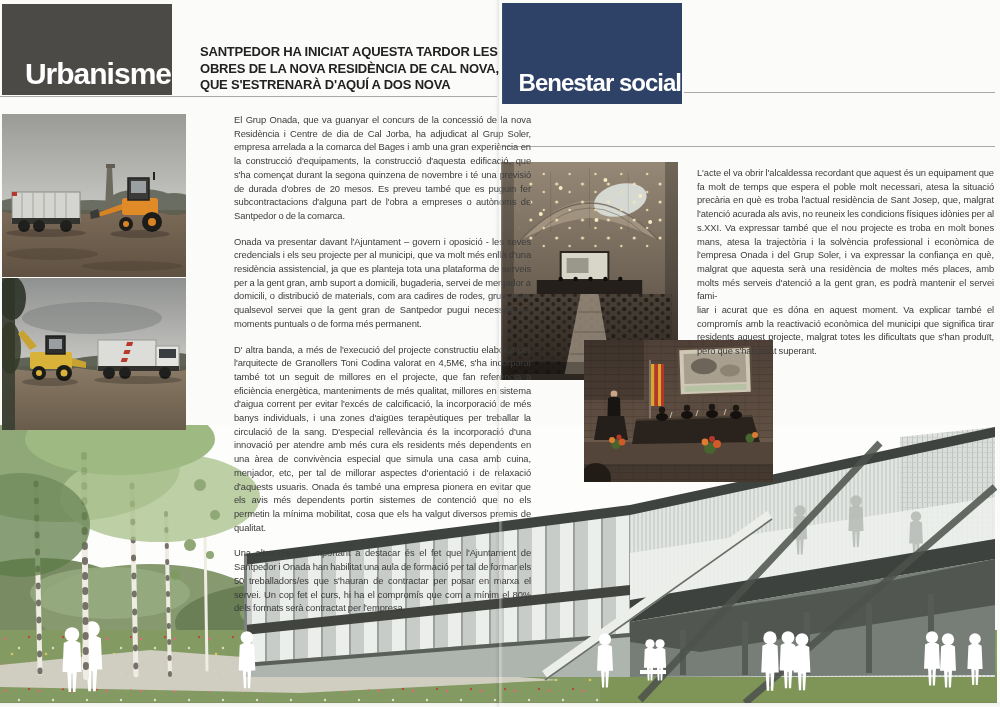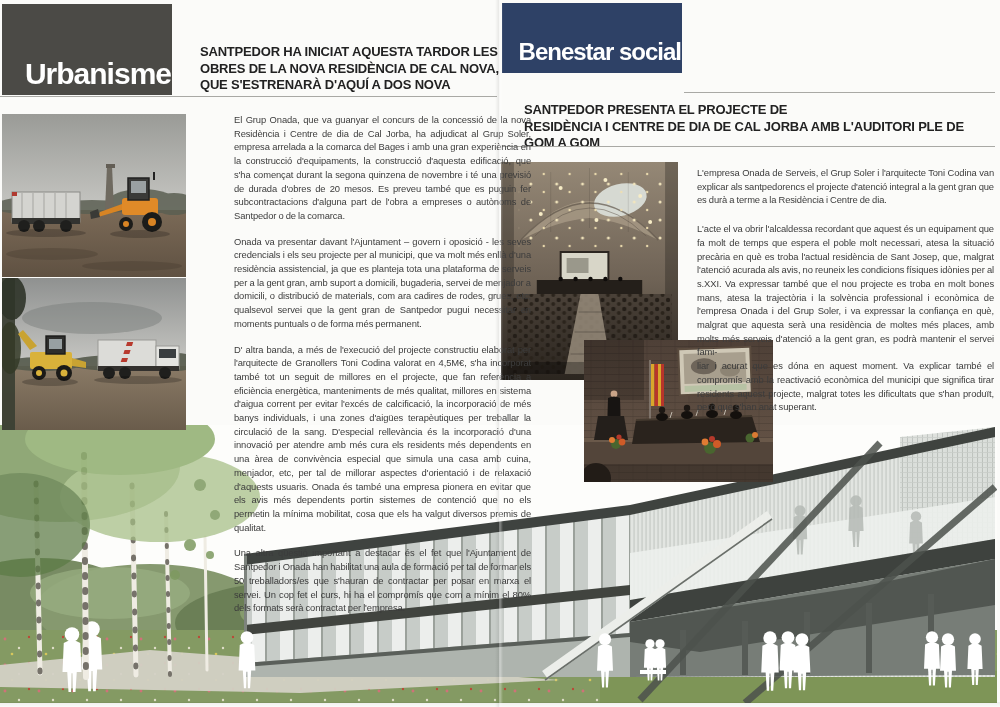--- a/index.html
+++ b/index.html
@@ -1,21 +1,21 @@
 <!DOCTYPE html>
 <html><head>
 <meta charset="utf-8">
 <style>
   html,body{margin:0;padding:0;background:#e8e8e6;}
   .page{position:relative;width:1000px;height:707px;background:#fbfbf9;overflow:hidden;
         font-family:"Liberation Sans",sans-serif;}
   .abs{position:absolute;}
   
   .box-gray{left:2px;top:4px;width:170px;height:91px;background:#4b4a46;z-index:5;}
-  .box-navy{left:502px;top:3px;width:180px;height:70px;background:#2e4166;z-index:5;}
+  .box-navy{left:502px;top:3px;width:180px;height:101px;background:#2e4166;z-index:5;}
   .sec-label{position:absolute;right:1px;color:#fff;font-weight:bold;letter-spacing:-1px;white-space:nowrap;}
   .sec-label.urb{bottom:4px;font-size:30px;}
   .sec-label.ben{bottom:7px;font-size:24px;}
   
   .headline{z-index:5;color:#222;font-weight:bold;font-size:13px;line-height:16.5px;letter-spacing:-0.2px;}
   .hl-left{left:200px;top:44px;width:300px;}
   .hl-right{left:524px;top:102px;width:440px;}
   
   .rule{height:1px;background:#a9a9a5;z-index:5;}
   .rule-l{left:0;top:96px;width:497px;}
@@ -296,24 +296,20 @@
     <p>D' altra banda, a més de l'execució del projecte constructiu elaborat per l'arquitecte de Granollers Toni Codina valorat en 4,5M€, s'ha incorporat també tot un seguit de millores en el projecte, que fan referència a eficiència energètica, manteniments de més qualitat, millores en sistema d'aigua corrent per evitar l'excés de calcificació, la incorporació de més banys individuals, i una zones d'aigües terapèutiques per treballar la circulació de la sang. D'especial rellevància és la incorporació d'una innovació per atendre amb més cura els residents més dependents en una àrea de convivència especial que simula una casa amb cuina, menjador, etc, per tal de millorar aspectes d'orientació i de relaxació d'aquests usuaris. Onada és també una empresa pionera en evitar que els avis més dependents portin sistemes de contenció que no els permetin la mínima mobilitat, cosa que els ha valgut diversos premis de qualitat.</p>
     <p>Una altra qüestió important a destacar és el fet que l'Ajuntament de Santpedor i Onada han habilitat una aula de formació per tal de formar els 50 treballadors/es que s'hauran de contractar per posar en marxa el servei. Un cop fet el curs, hi ha el compromís que com a mínim el 80% dels formats serà contractat per l'empresa.</p>
   </div>
 
   <div class="abs box-navy">
     <span class="sec-label ben">Benestar social</span>
   </div>
 
   <div class="abs rule rule-r1"></div>
 
-  <div class="abs headline hl-right">
-    <div>SANTPEDOR PRESENTA EL PROJECTE DE</div>
-    <div>RESIDÈNCIA I CENTRE DE DIA DE CAL JORBA AMB L'AUDITORI PLE DE GOM A GOM</div>
-  </div>
 
   <div class="abs rule rule-r2"></div>
 
   <div class="abs ph ph3">
     <svg viewBox="0 0 178 218" preserveAspectRatio="none">
       <defs>
         <linearGradient id="aud" x1="0" y1="0" x2="0" y2="1">
           <stop offset="0" stop-color="#958876"></stop>
             <stop offset="0.55" stop-color="#6e6255"></stop>
             <stop offset="1" stop-color="#3f372e"></stop>
@@ -444,21 +440,20 @@
         <circle cx="166" cy="98" r="4.5" fill="#49652f"></circle>
           <circle cx="171" cy="95" r="3" fill="#d97b33"></circle>
       </g>
 
       <circle cx="12" cy="138" r="15" fill="#241e19"></circle>
       <rect x="0" y="124" width="189" height="18" fill="#1f1a16" opacity="0.5"></rect>
     </svg>
   </div>
 
   <div class="abs bodycol col-right">
-    <p>L'empresa Onada de Serveis, el Grup Soler i l'arquitecte Toni Codina van explicar als santpedorencs el projecte d'atenció integral a la gent gran que es durà a terme a la Residència i Centre de dia.</p>
     <p style="margin-bottom:0;">L'acte el va obrir l'alcaldessa recordant que aquest és un equipament que fa molt de temps que espera el poble molt necessari, atesa la situació precària en què es troba l'actual residència de Sant Josep, que, malgrat l'atenció acurada als avis, no reuneix les condicions físiques idònies per al s.XXI. Va expressar també que el nou projecte es troba en molt bones mans, atesa la trajectòria i la solvència professional i econòmica de l'empresa Onada i del Grup Soler, i va expressar la confiança en què, malgrat que aquesta serà una residència de moltes més places, amb molts més serveis d'atenció a la gent gran, es podrà mantenir el servei fami-</p>
     <p class="para-wrap">liar i acurat que es dóna en aquest moment. Va explicar també el compromís amb la reactivació econòmica del municipi que significa tirar residents aquest projecte, malgrat totes les dificultats que s'han produït, però que s'han anat superant.</p>
   </div>
 
   <div class="abs fold"></div>
   <div class="abs edge-b"></div>
 
 </div>
 
 </body></html>

